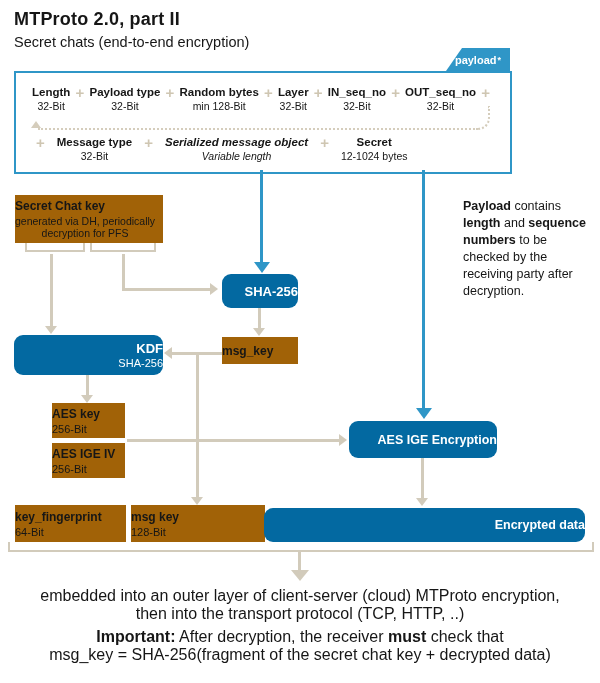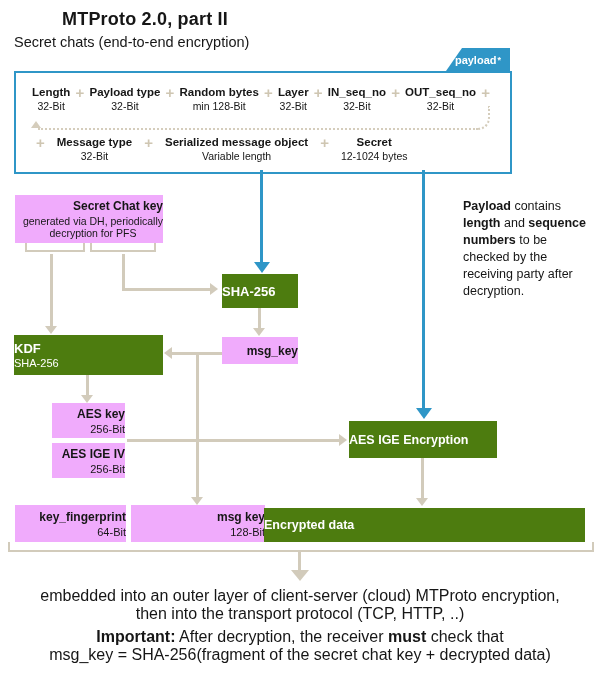--- a/index.html
+++ b/index.html
@@ -16,24 +16,24 @@
                font-size:11px;font-weight:bold;}
   .payload-tab sup{font-size:9px;margin-left:1px;}
   .prow{display:flex;align-items:flex-start;}
   .pfield{text-align:center;}
   .pfield .nm{font-size:11.5px;font-weight:bold;white-space:nowrap;}
   .pfield .sz{font-size:10.5px;margin-top:2px;}
   .plus{color:#cfc6b2;font-weight:bold;font-size:15px;line-height:13px;padding:0 4px;}
   .dotted-h{border-top:2px dotted #d5cdbc;height:0;}
   .dotted-curve{border-right:2px dotted #d5cdbc;border-bottom:2px dotted #d5cdbc;border-bottom-right-radius:12px;}
   
-  .bbox{background:#f0abfc;display:flex;flex-direction:column;align-items:flex-end;justify-content:center;text-align:center;}
+  .bbox{background:#a16207;display:flex;flex-direction:column;align-items:flex-start;justify-content:center;text-align:center;}
   .bbox .t{font-size:12px;font-weight:bold;}
   .bbox .s{font-size:11px;margin-top:2px;}
-  .blue{background:#4d7c0f;color:#fff;display:flex;flex-direction:column;align-items:flex-start;justify-content:center;text-align:center;}
+  .blue{background:#0369a1;color:#fff;display:flex;flex-direction:column;align-items:flex-end;justify-content:center;text-align:center;border-radius:9px;}
   .blue .t{font-size:13px;font-weight:bold;}
   .blue .s{font-size:11px;margin-top:1px;}
   
   .ln{background:#d2cbbb;}
   .lnb{background:#2f96c7;}
   .arr{width:0;height:0;}
   .arr.down{border-left:6px solid transparent;border-right:6px solid transparent;border-top:8px solid #d2cbbb;}
   .arr.left{border-top:6px solid transparent;border-bottom:6px solid transparent;border-right:8px solid #d2cbbb;}
   .arr.right{border-top:6px solid transparent;border-bottom:6px solid transparent;border-left:8px solid #d2cbbb;}
   .arr.bdown{border-left:8px solid transparent;border-right:8px solid transparent;border-top:11px solid #2f96c7;}
@@ -43,21 +43,21 @@
   .note-h{font-size:12.5px;font-weight:bold;}
   .note-p{font-size:12.5px;line-height:17px;margin-left:26px;}
   .center-txt{left:0;width:600px;text-align:center;font-size:16px;line-height:18px;}
   b,.b{font-weight:bold;}
 </style>
 </head>
 <body>
 
 <div id="stage">
 
-  <div class="abs title" style="left:14px;top:9px;margin-left:48px;">MTProto 2.0, part II</div>
+  <div class="abs title" style="left:14px;top:9px;">MTProto 2.0, part II</div>
   <div class="abs subtitle" style="left:14px;top:34px;">Secret chats (end-to-end encryption)</div>
 
   <div class="abs payload-tab">
     <span>payload</span>
       <sup>*</sup>
   </div>
 
   <div class="abs payload-box"></div>
 
   <div class="abs prow" style="left:32px;top:86px;width:462px;justify-content:space-between;">
@@ -97,21 +97,21 @@
   <div class="abs dotted-h" style="left:38px;top:128px;width:440px;"></div>
   <div class="abs arr up" style="left:31px;top:121px;"></div>
 
   <div class="abs prow" style="left:32px;top:136px;">
     <span class="plus">+</span>
     <div class="pfield" style="margin:0 8px;">
         <div class="nm">Message type</div>
         <div class="sz">32-Bit</div>
       </div>
     <span class="plus">+</span>
-    <div class="pfield" style="margin:0 8px;">
+    <div class="pfield" style="margin:0 8px;font-style:italic;">
         <div class="nm">Serialized message object</div>
         <div class="sz">Variable length</div>
       </div>
     <span class="plus">+</span>
     <div class="pfield" style="margin:0 8px;">
         <div class="nm">Secret</div>
         <div class="sz">12-1024 bytes</div>
       </div>
   </div>
 

